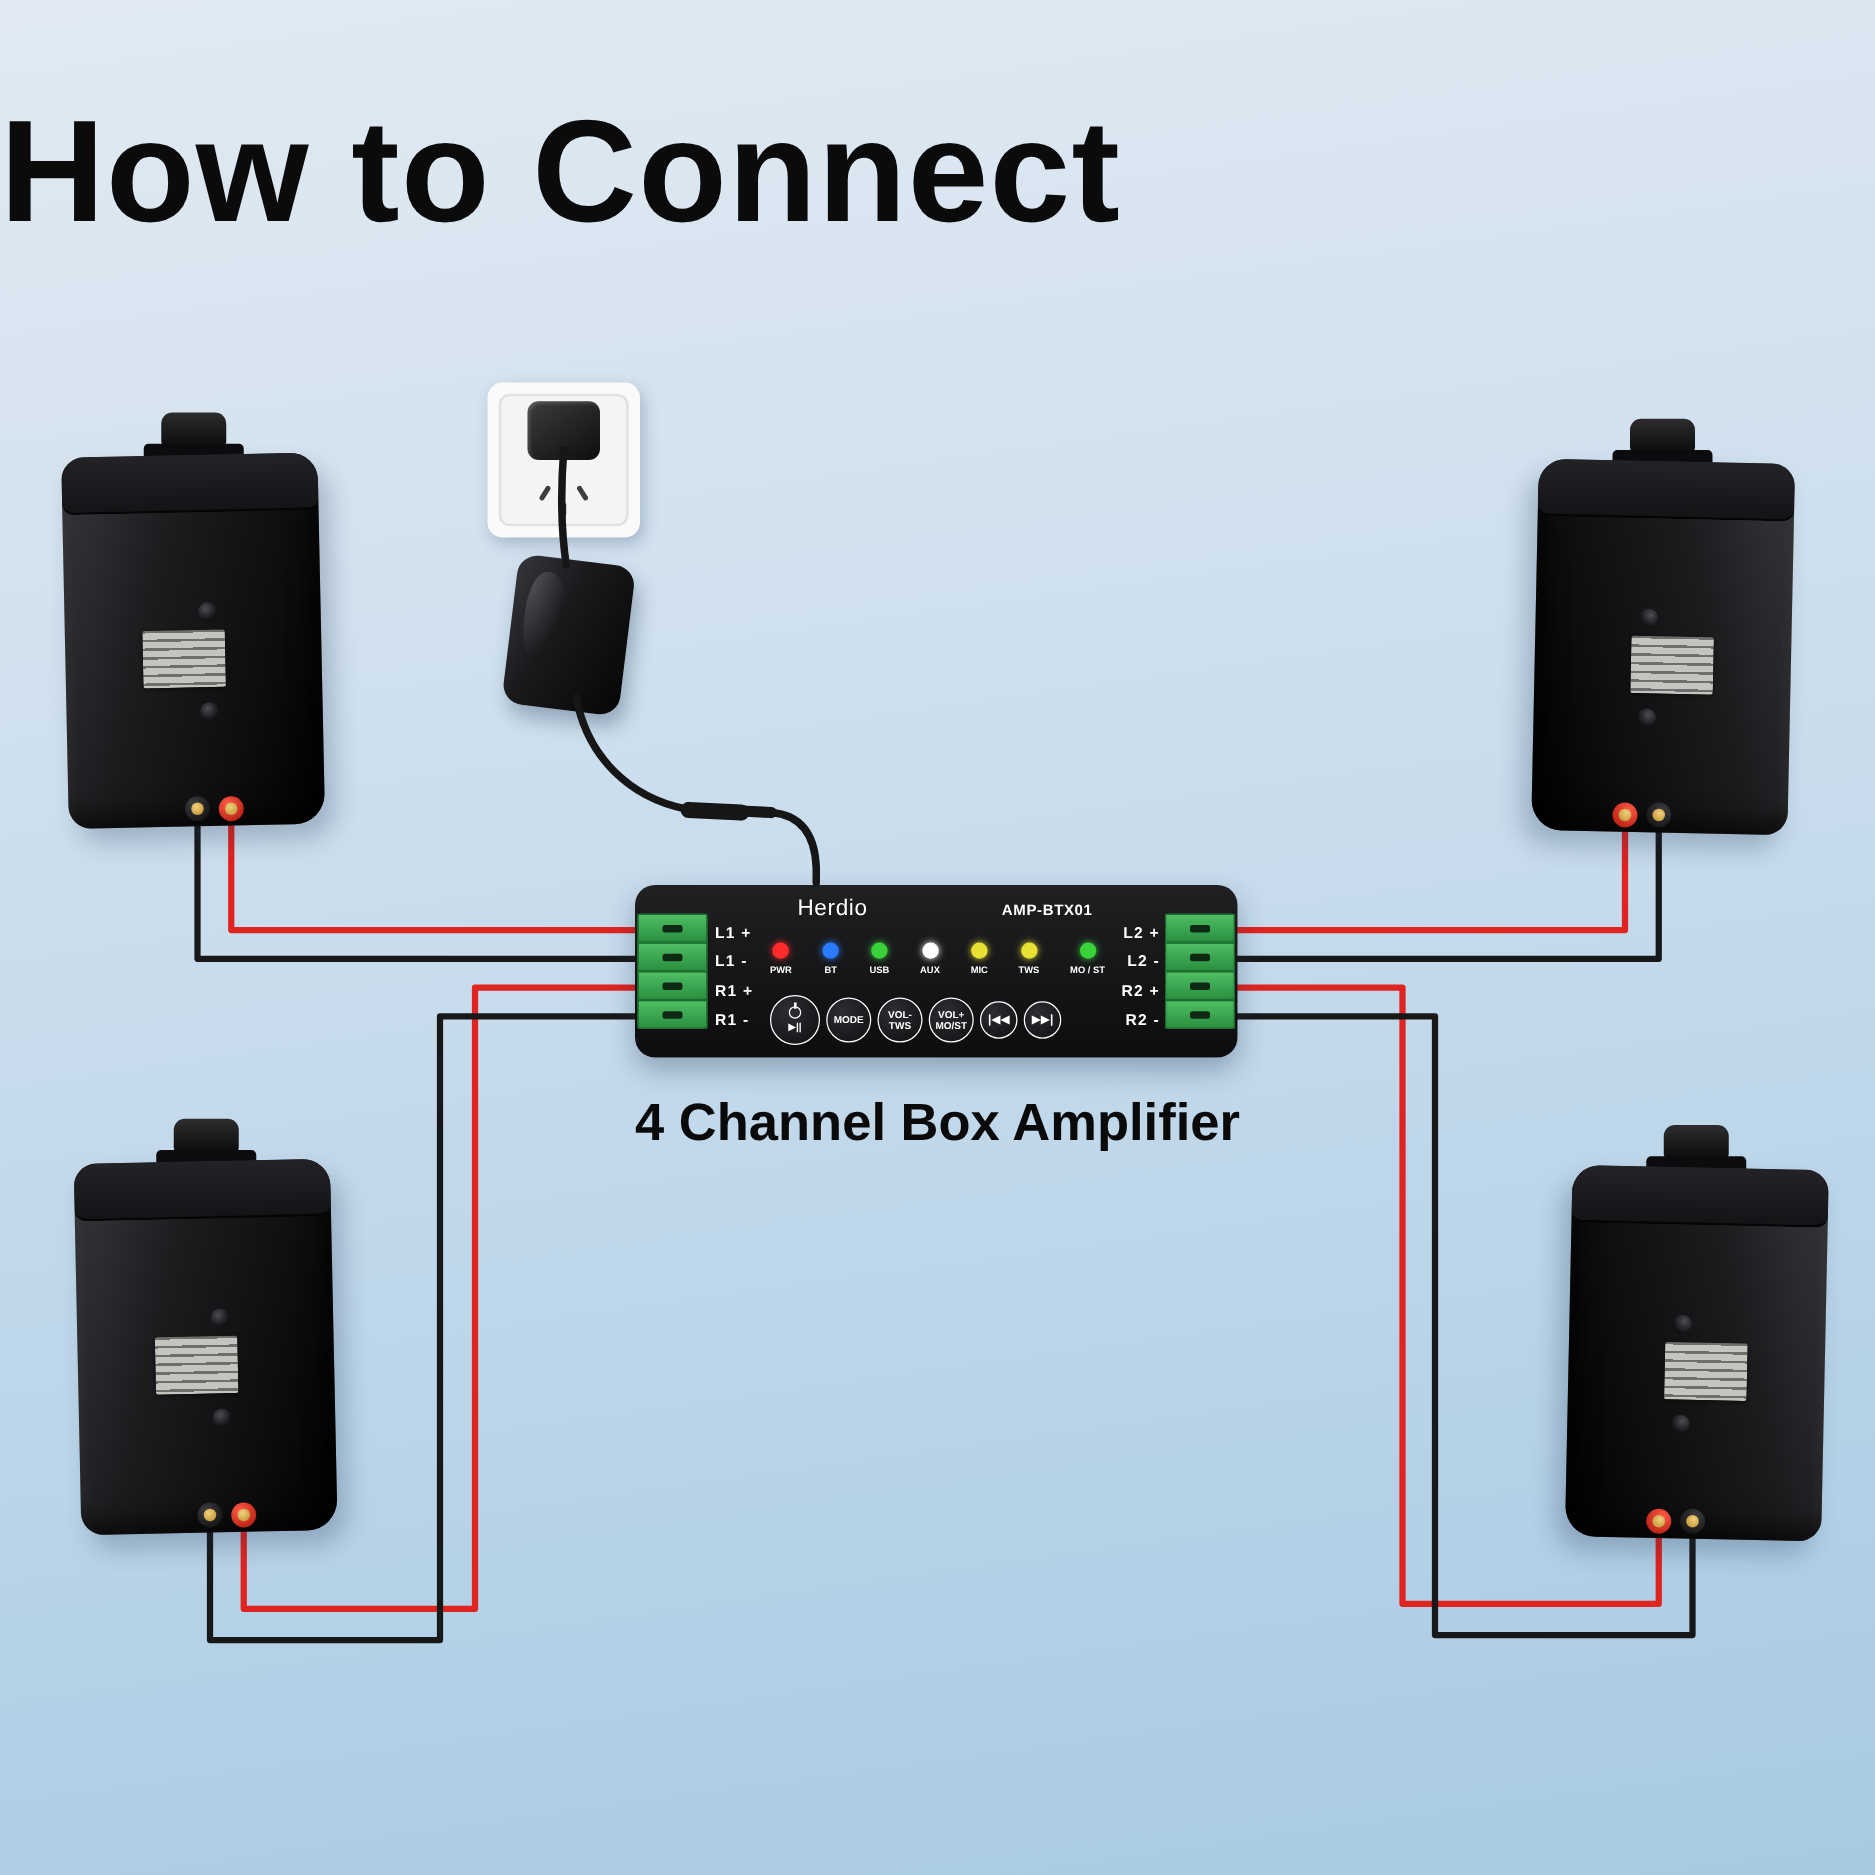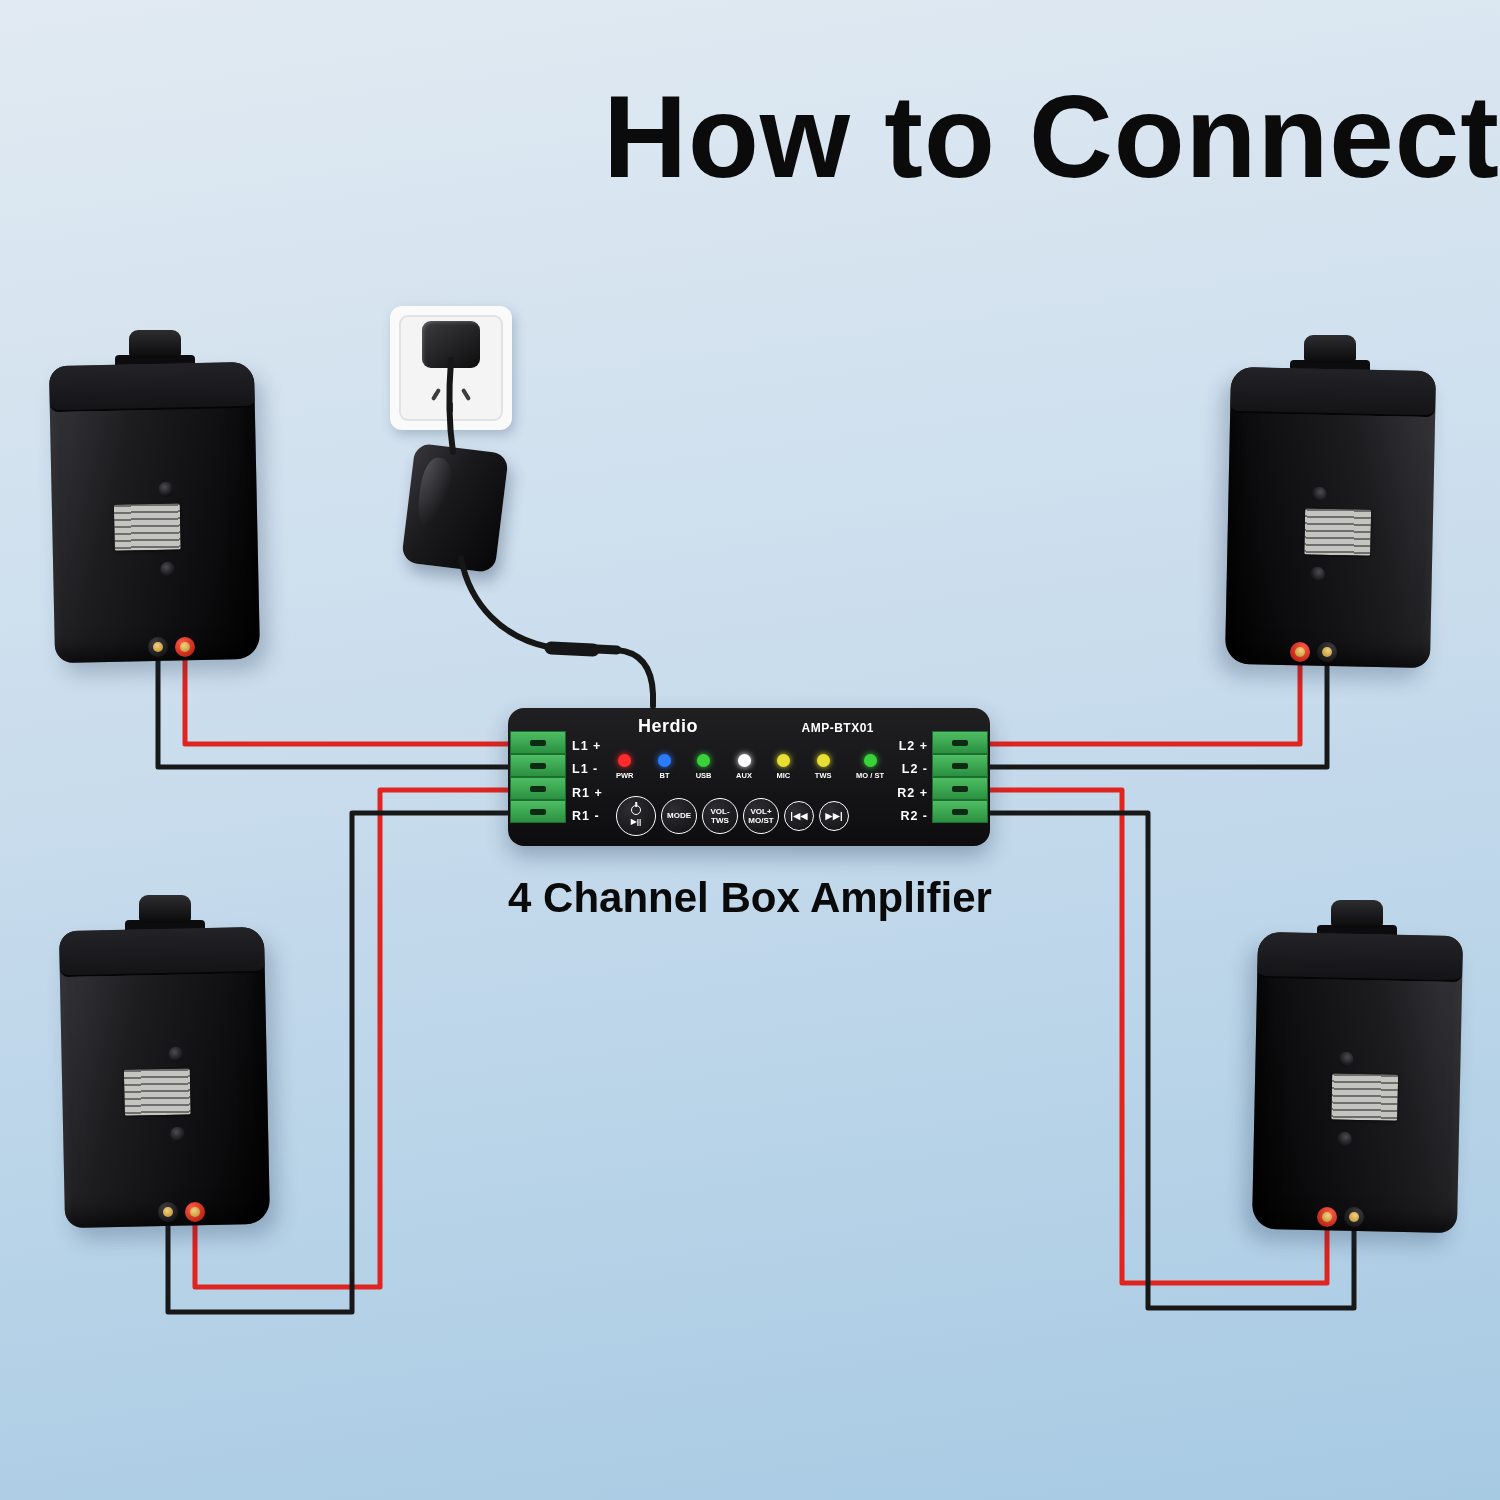--- a/index.html
+++ b/index.html
@@ -6,21 +6,21 @@
   html,body { background:#9fc4de; }
   body { font-family:"Liberation Sans","DejaVu Sans",sans-serif; }
 
   .canvas{
     position:relative; width:1500px; height:1500px; overflow:hidden;
     background:linear-gradient(172deg, var(--bg-top,#e1eaf2) 0%, #cadded 45%, var(--bg-bottom,#a7cae3) 100%);
   }
 
   .title{
     position:absolute; top:70px; left:0; right:0; z-index:4;
-    text-align:right; font-size:116px; font-weight:800; letter-spacing:1px; color:#0b0b0b;
+    text-align:left; font-size:116px; font-weight:800; letter-spacing:1px; color:#0b0b0b;
   }
   .caption{
     position:absolute; top:874px; left:0; right:0; z-index:4;
     text-align:center; font-size:42px; font-weight:800; color:#0a0a0a;
   }
 
   svg.layer{ position:absolute; left:0; top:0; width:1500px; height:1500px; }
   .wires{ z-index:1; }
   .cords{ z-index:3; }
   .wire{ fill:none; stroke-width:5; stroke-linejoin:round; stroke-linecap:round; }
@@ -125,21 +125,21 @@
     position:absolute; top:26px; height:94px; z-index:2;
     display:flex; flex-direction:column; justify-content:space-around;
     color:#fff; font-size:12.5px; font-weight:bold; letter-spacing:1px;
   }
   .amp-labels.left{ left:64px; } .amp-labels.right{ right:62px; text-align:right; }
   .amp-center{
     position:absolute; left:106px; right:104px; top:7px; bottom:8px;
     display:flex; flex-direction:column; justify-content:space-between;
   }
   .amp-head{ display:flex; justify-content:space-between; align-items:baseline; padding:1px 12px 0 24px; }
-  .amp-brand{ color:#fff; font-size:18px; font-weight:bold; letter-spacing:.5px;text-align:center; }
+  .amp-brand{ color:#fff; font-size:18px; font-weight:normal; letter-spacing:.5px;text-align:center; }
   .amp-model{ color:#fff; font-size:12px; font-weight:bold; letter-spacing:.5px; }
   .amp-leds{ display:flex; justify-content:space-between; padding:0 2px; }
   .led{ display:flex; flex-direction:column; align-items:center; gap:4px; }
   .led-dot{ width:13px; height:13px; border-radius:50%; background:var(--led,#fff); box-shadow:0 0 6px var(--led,#fff); }
   .led-label{ color:#fff; font-size:7.5px; font-weight:bold; white-space:nowrap; }
   .amp-btns{ display:flex; align-items:center; gap:5px; padding:0 0 2px 2px; }
   .abtn{
     width:36px; height:36px; border-radius:50%; border:1.5px solid #fff;
     background:radial-gradient(circle at 35% 30%, #2d2d32, #101012);
     color:#fff; font-size:8px; font-weight:bold; line-height:1.15; text-align:center;

